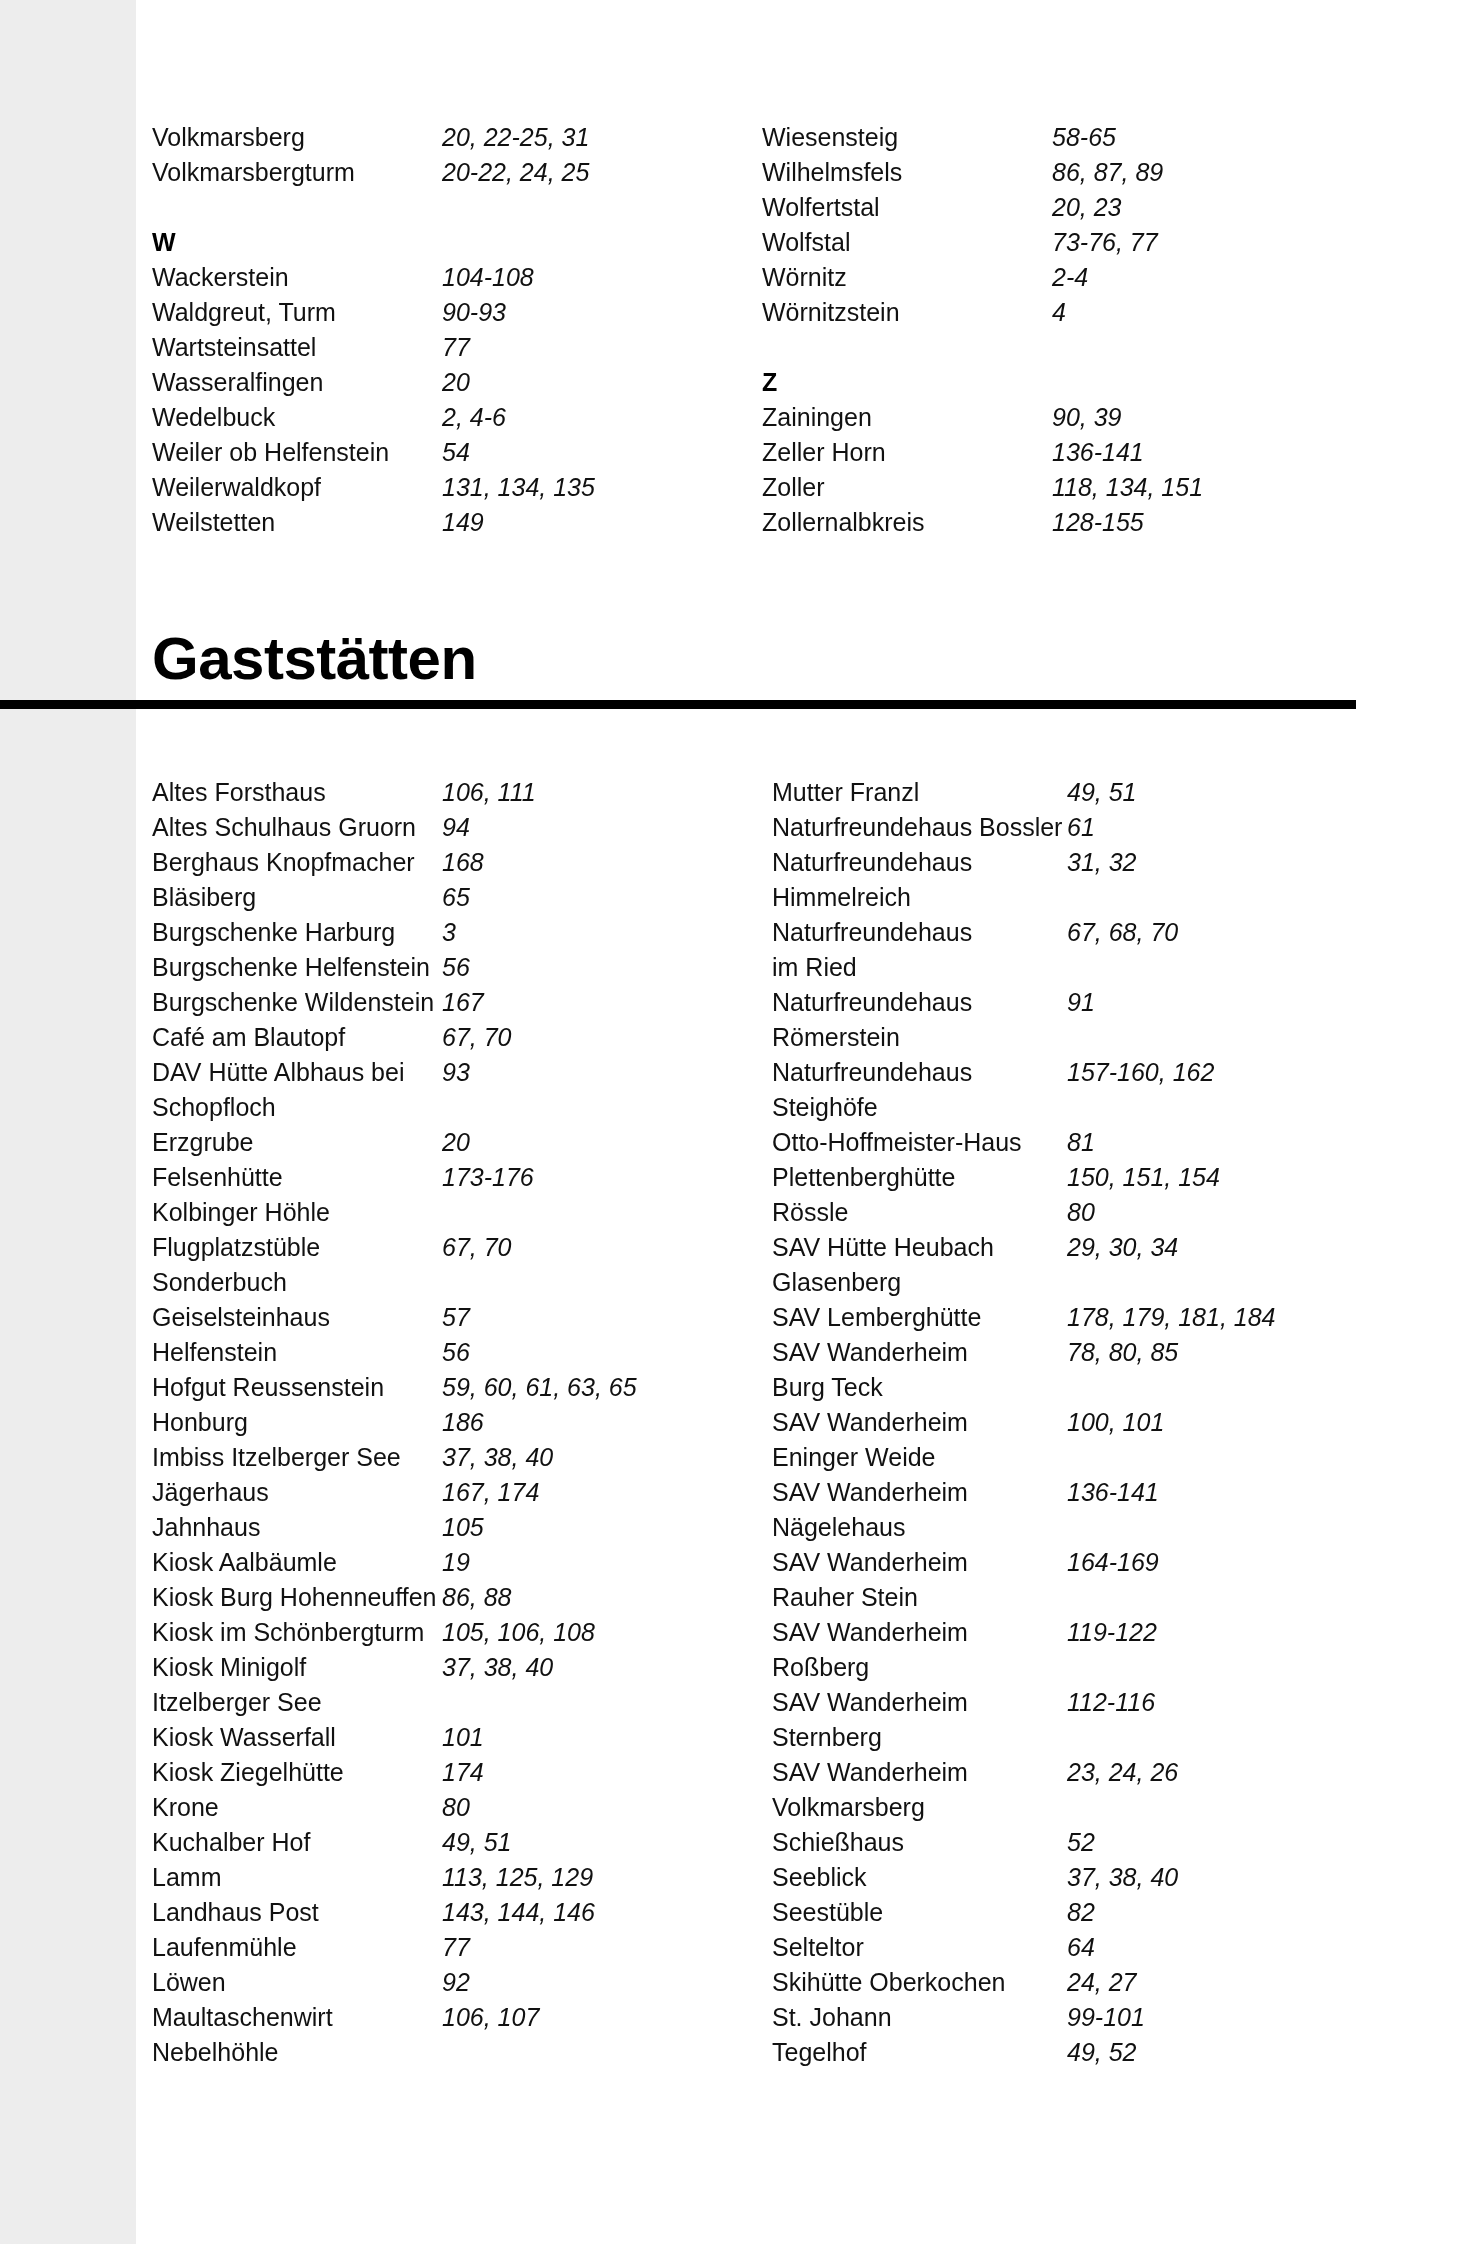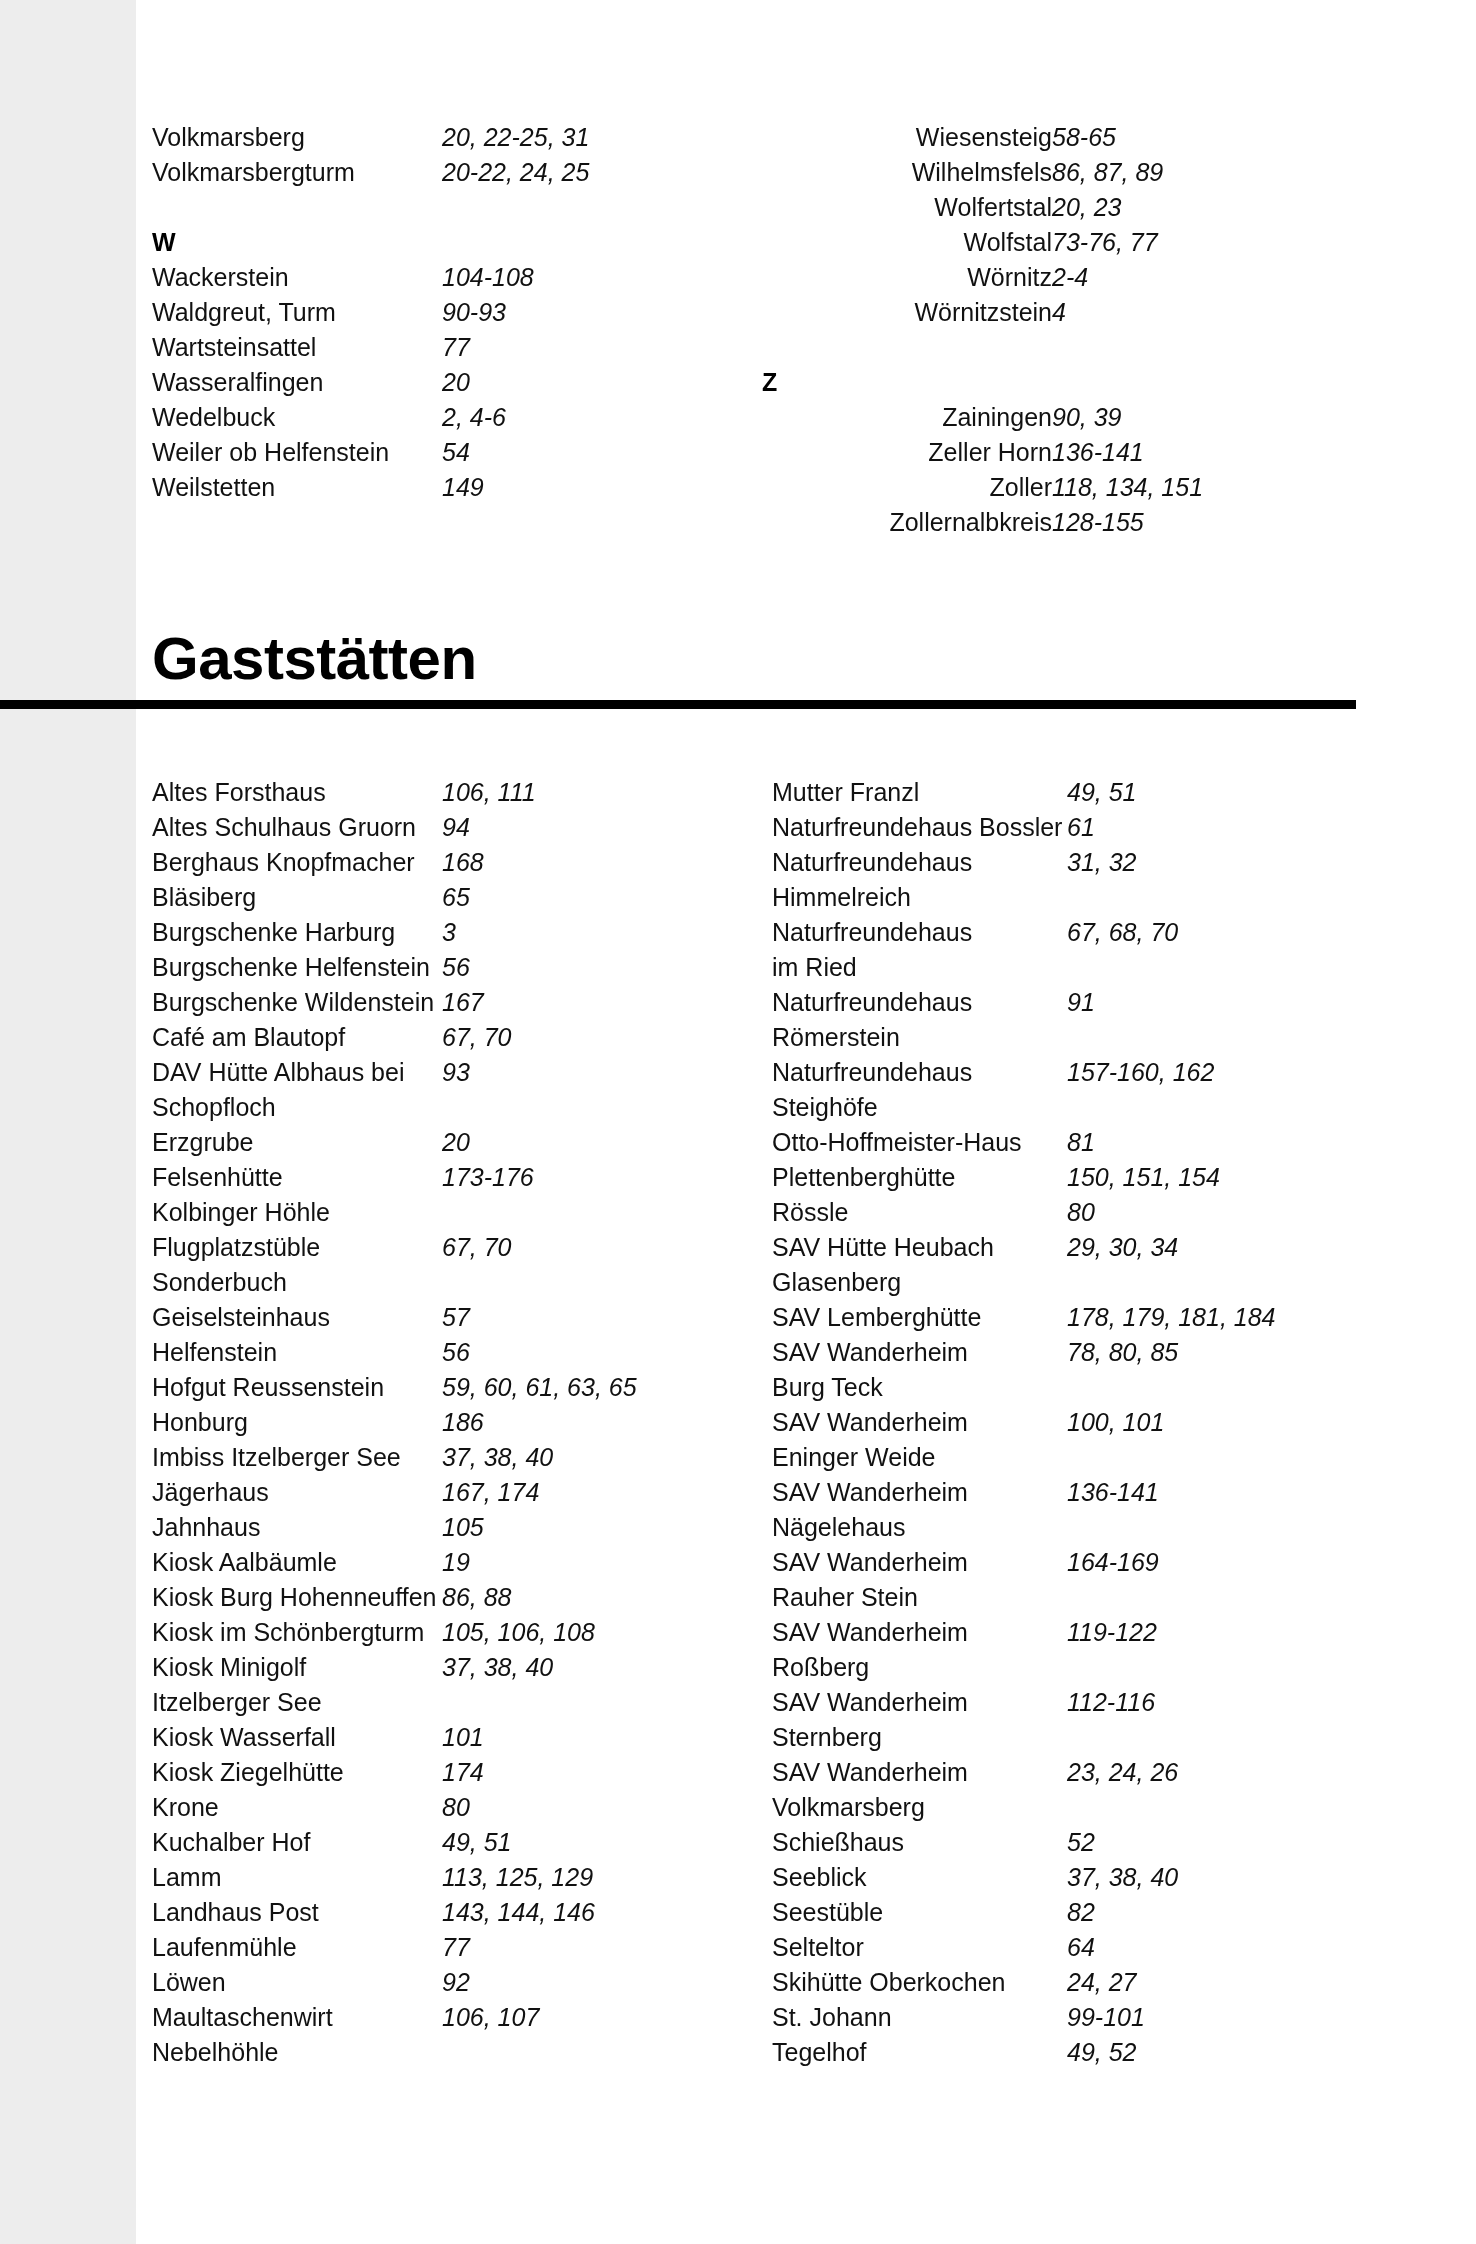--- a/index.html
+++ b/index.html
@@ -60,21 +60,21 @@
   }
   .entry-pages {
     font-size: 25px;
     font-style: italic;
     color: #111111;
     white-space: nowrap;
   }
 
   
   .idx-col-a .entry-name { width: 290px; }
-  .idx-col-b .entry-name { width: 290px; text-align: right; }
+  .idx-col-b .entry-name { width: 290px; }
 
   .letter-head {
     font-size: 25px;
     font-weight: bold;
     color: #000000;
     height: 35px;
     line-height: 35px;
   }
   .spacer-row { height: 35px; }
 
@@ -155,20 +155,24 @@
       </div>
       <div class="entry-row">
         <span class="entry-name">Wedelbuck</span>
         <span class="entry-pages">2, 4-6</span>
       </div>
       <div class="entry-row">
         <span class="entry-name">Weiler ob Helfenstein</span>
         <span class="entry-pages">54</span>
       </div>
       <div class="entry-row">
+        <span class="entry-name">Weilerwaldkopf</span>
+        <span class="entry-pages">131, 134, 135</span>
+      </div>
+      <div class="entry-row">
         <span class="entry-name">Weilstetten</span>
         <span class="entry-pages">149</span>
       </div>
     </div>
 
     <div class="index-col idx-col-b">
       <div class="entry-row">
         <span class="entry-name">Wiesensteig</span>
         <span class="entry-pages">58-65</span>
       </div>

